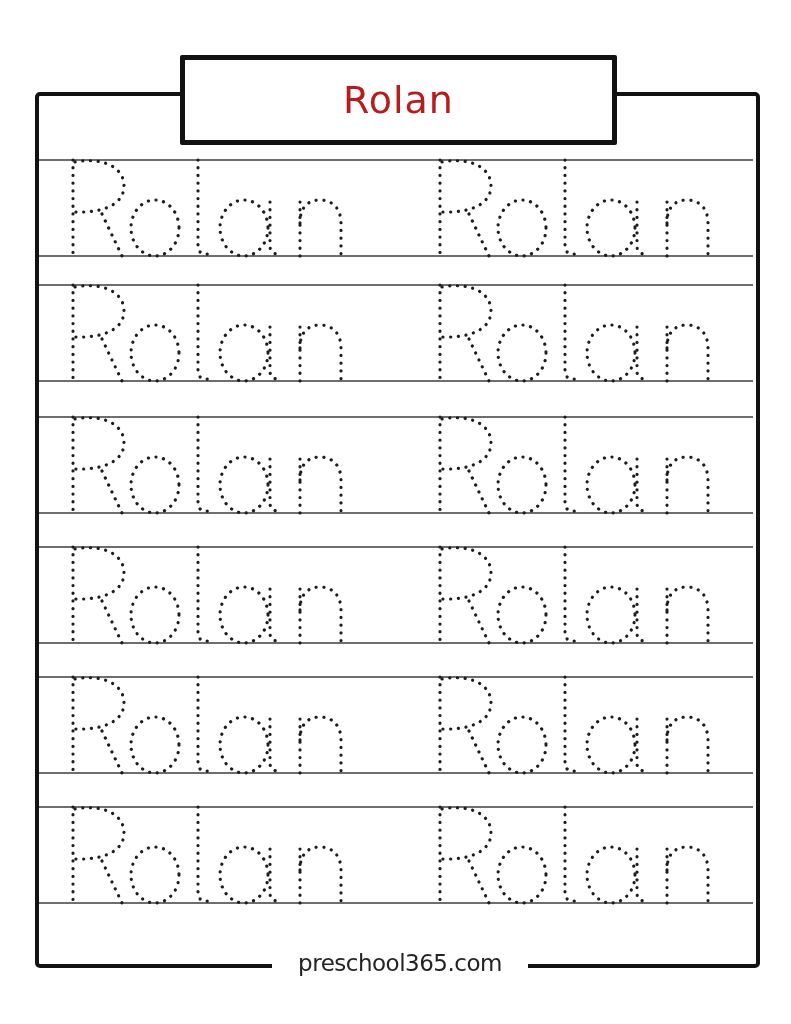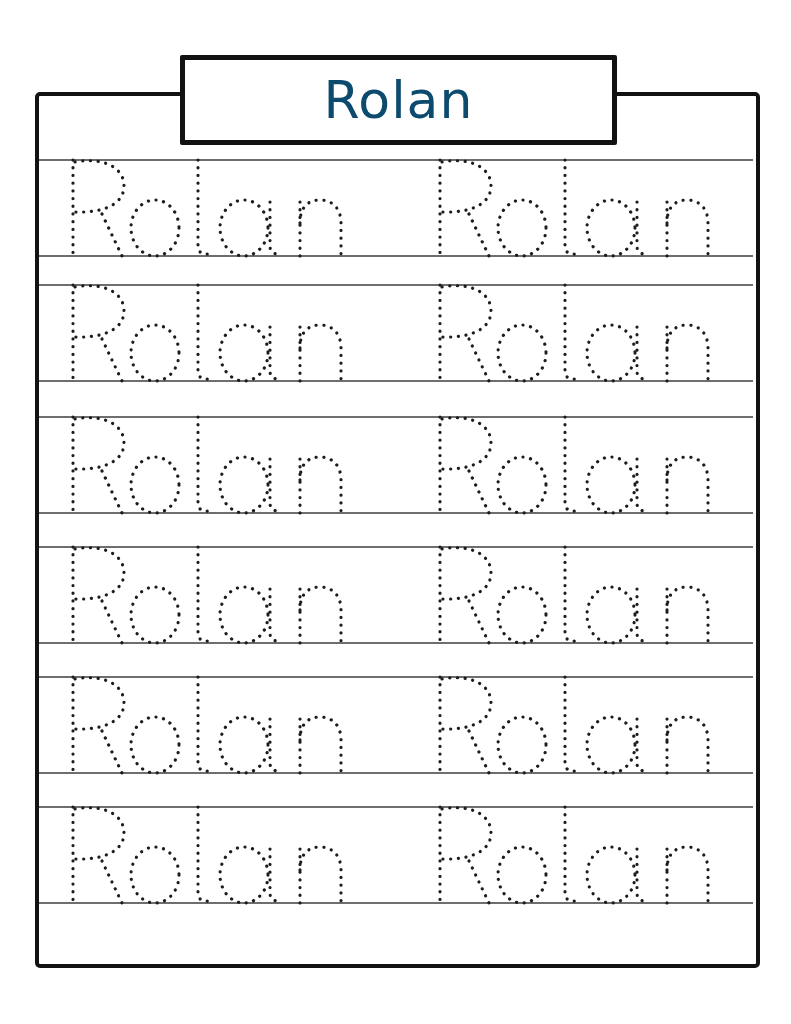--- a/index.html
+++ b/index.html
@@ -29,23 +29,23 @@
     left:180px;top:55px;width:437px;height:90px;
     background:var(--paper);
     border:5px solid var(--border);
     border-radius:2px;
     box-sizing:border-box;
     display:flex;align-items:center;justify-content:center;
     z-index:3;
   }
   .title-text{
     font-family:"DejaVu Sans",sans-serif;
-    font-size:52px;
+    font-size:38px;
     line-height:1;
-    color:#0c4a6e;
+    color:#b91c1c;
     letter-spacing:1px;
   }
   .trace-svg{
     position:absolute;left:0;top:0;
     width:791px;height:1024px;
     z-index:2;
   }
   .dot{
     fill:none;
     stroke:var(--ink);
@@ -123,14 +123,17 @@
         <line x1="39" x2="753" y1="773" y2="773" class="guide"></line>
         <use href="#word-rolan" xlink:href="#word-rolan" transform="translate(73 677)" aria-label="Rolan"></use>
         <use href="#word-rolan" xlink:href="#word-rolan" transform="translate(440 677)" aria-label="Rolan"></use>
         <line x1="39" x2="753" y1="807" y2="807" class="guide"></line>
         <line x1="39" x2="753" y1="903" y2="903" class="guide"></line>
         <use href="#word-rolan" xlink:href="#word-rolan" transform="translate(73 807)" aria-label="Rolan"></use>
         <use href="#word-rolan" xlink:href="#word-rolan" transform="translate(440 807)" aria-label="Rolan"></use>
       </g>
   </svg>
 
+  <div class="footer">
+    <span class="footer-text">preschool365.com</span>
+  </div>
 
 </div>
 
 </body></html>

